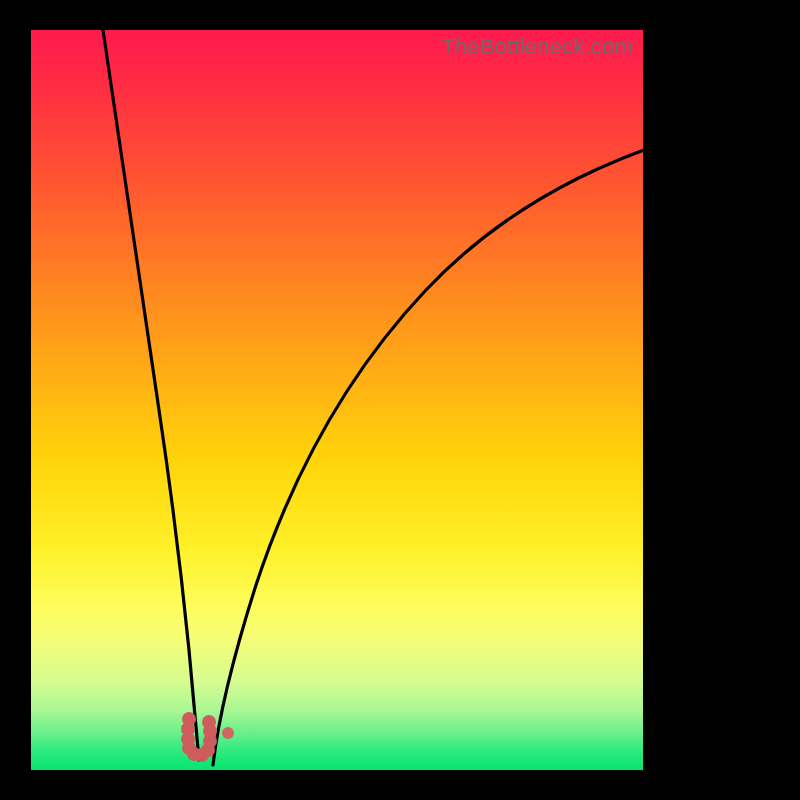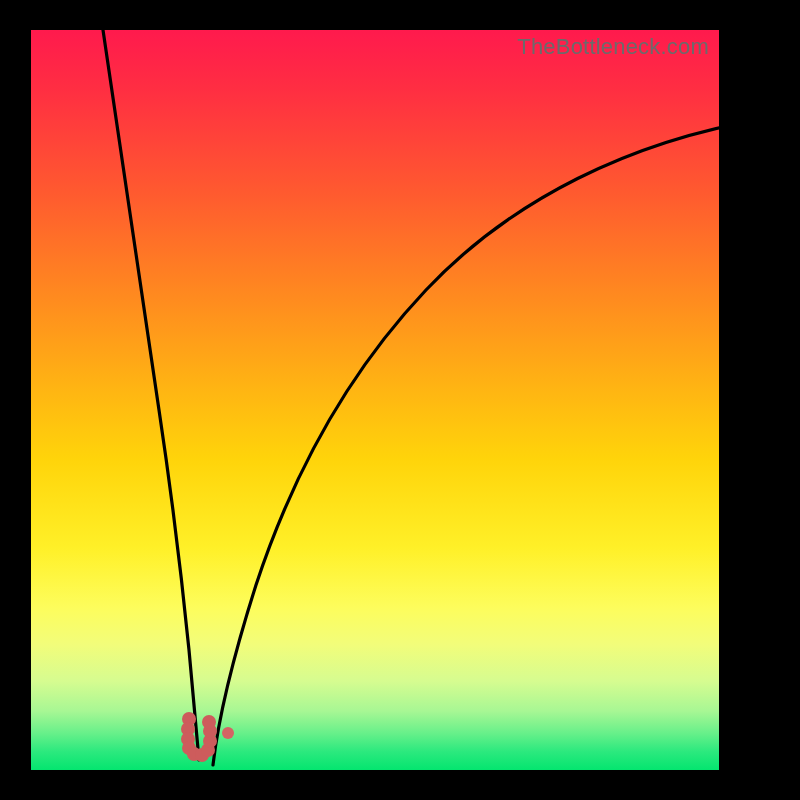--- a/index.html
+++ b/index.html
@@ -16,21 +16,21 @@
     left: 0;
     top: 0;
     width: 800px;
     height: 800px;
     background: #000;
   }
   .plot-area {
     position: absolute;
     left: 31px;
     top: 30px;
-    width: 688px;
+    width: 612px;
     height: 740px;
     
     background: linear-gradient(
       to bottom,
       #ff1a4d 0%,
       #ff2e42 8%,
       #ff5a2f 22%,
       #ff8a1f 36%,
       #ffb313 48%,
       #ffd40a 58%,

